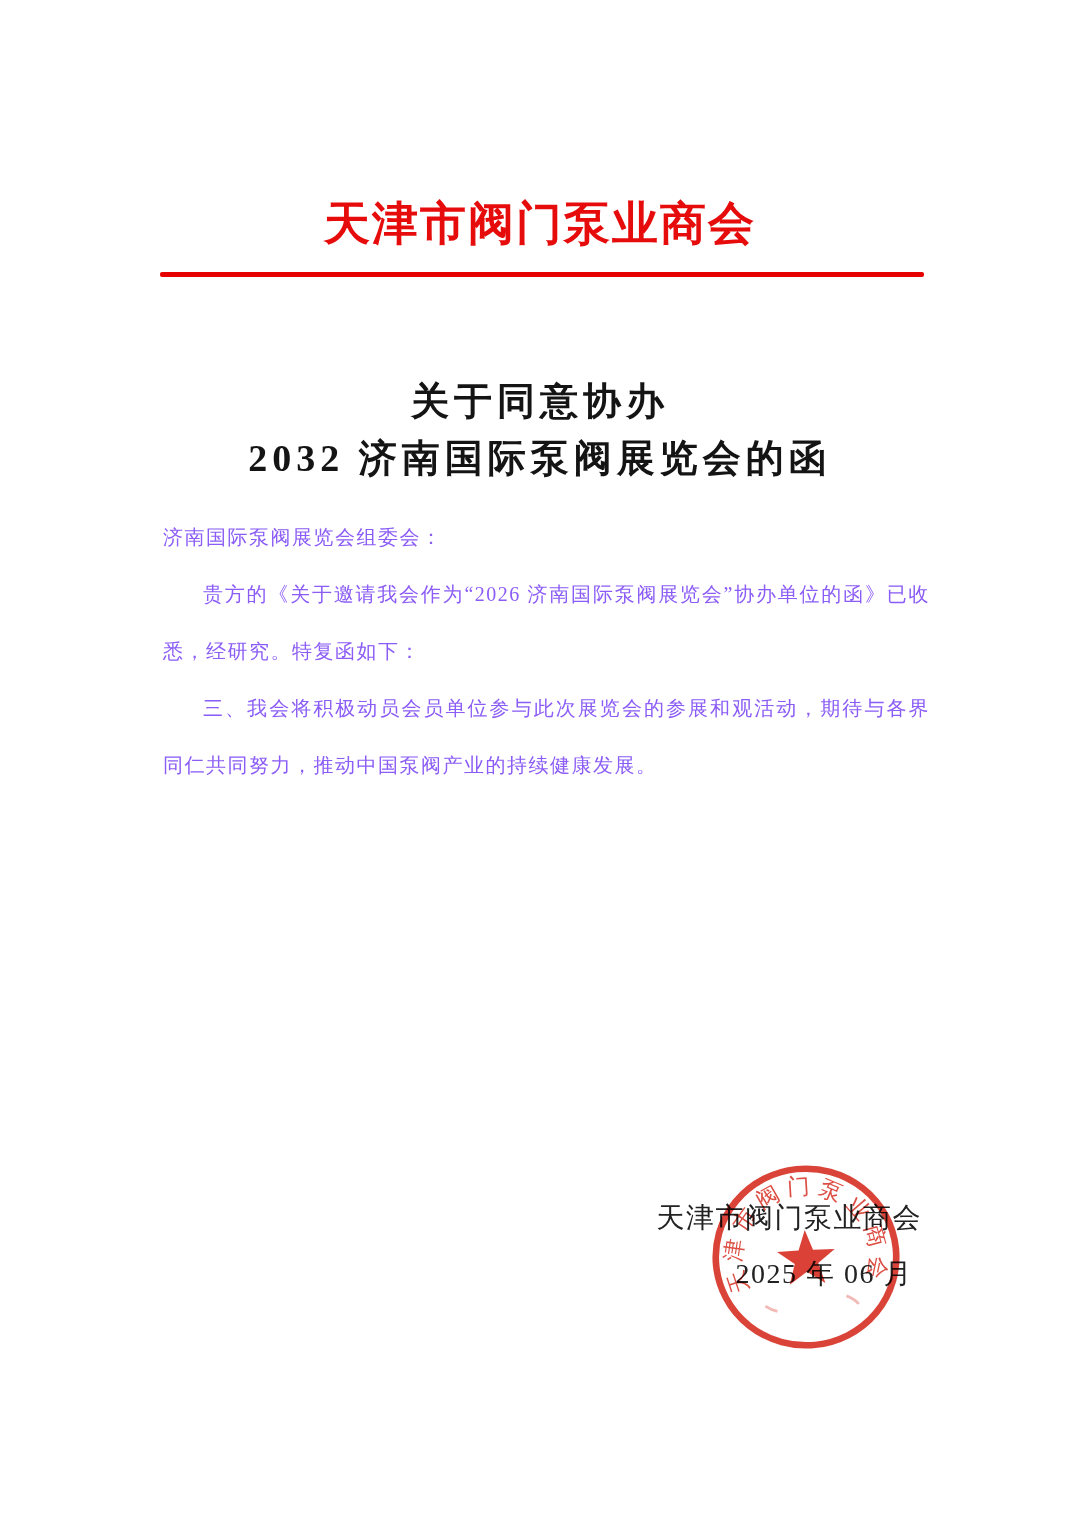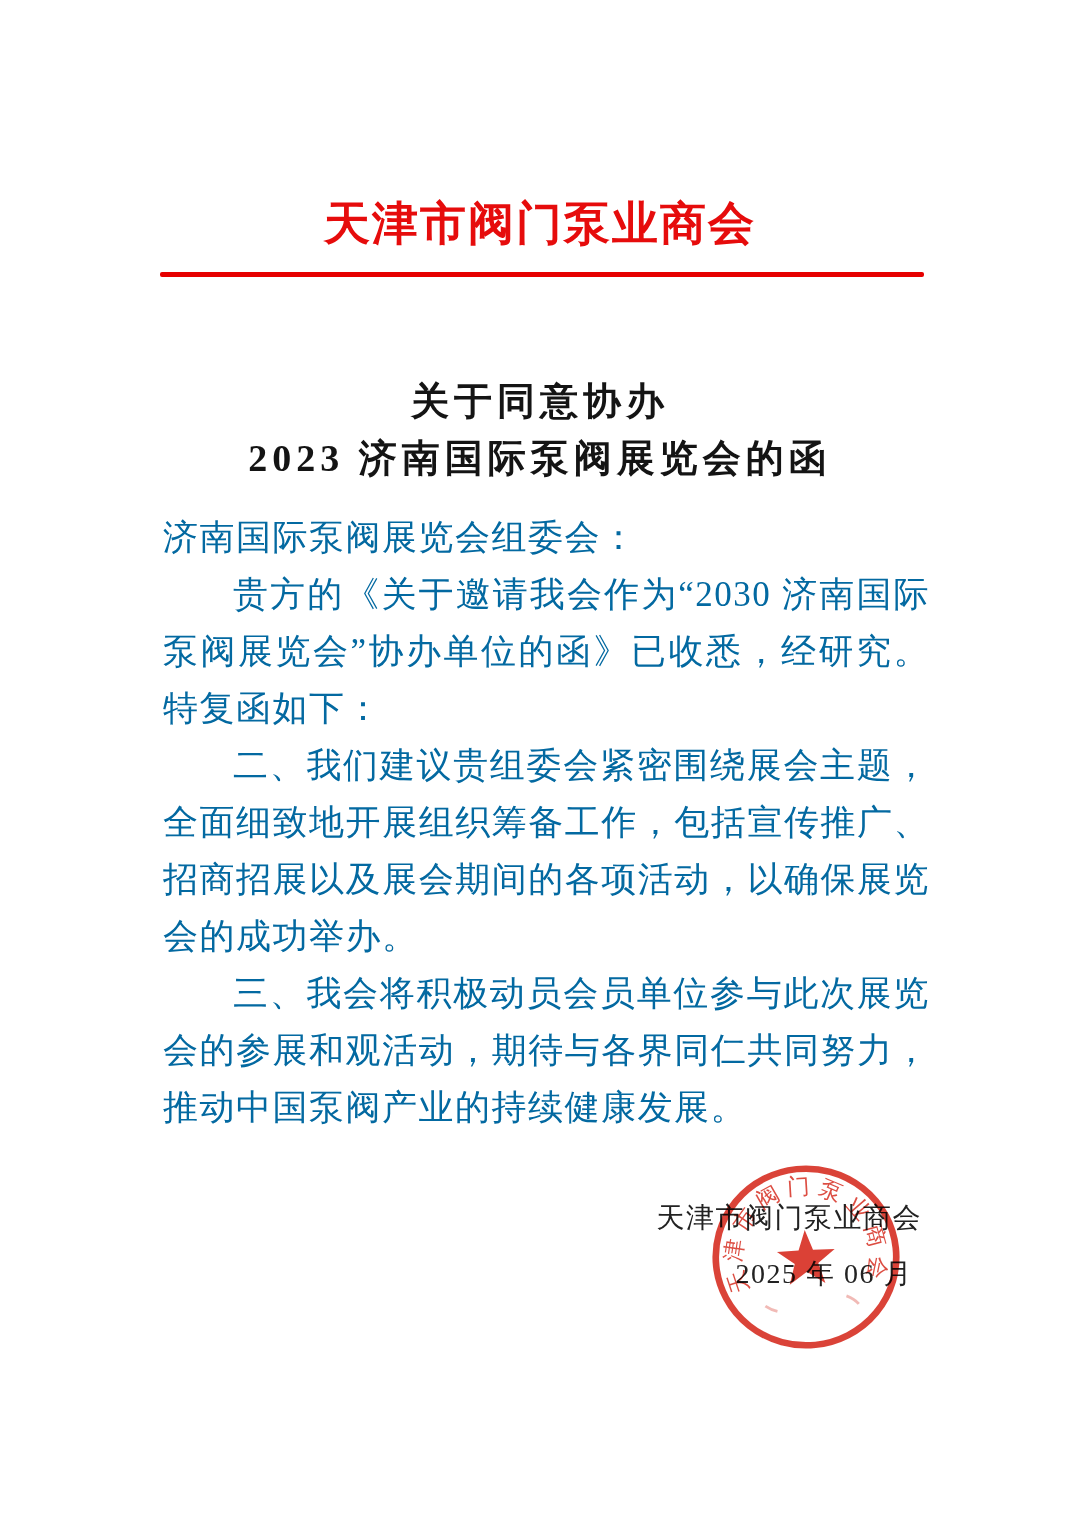--- a/index.html
+++ b/index.html
@@ -46,26 +46,26 @@
     line-height: 57px;
     color: #141414;
     margin-top: 40px;
   }
 
   
   .body-text {
     position: absolute;
     top: 509px; left: 163px;
     width: 767px;
-    font-size: 35px;
+    font-size: 20px;
     line-height: 57px;
     letter-spacing: 1.5px;
     text-align: justify;
     text-justify: inter-character;
-    color: #0369a1;
+    color: #8b5cf6;
   }
   .body-text p { margin: 0; }
   .body-text p.indent { text-indent: 2em; }
 
   
   .signature {
     position: absolute;
     top: 1190px; left: 163px;
     width: 767px;
     font-size: 28px;
@@ -94,27 +94,26 @@
 <body>
 
 <div class="page">
 
   <div class="letterhead">天津市阀门泵业商会</div>
 
   <div class="letterhead-rule"></div>
 
   <div class="doc-title">
     <div>关于同意协办</div>
-    <div>2023 济南国际泵阀展览会的函</div>
+    <div>2032 济南国际泵阀展览会的函</div>
   </div>
 
   <div class="body-text">
     <p>济南国际泵阀展览会组委会：</p>
-    <p class="indent">贵方的《关于邀请我会作为“2030 济南国际泵阀展览会”协办单位的函》已收悉，经研究。特复函如下：</p>
-    <p class="indent">二、我们建议贵组委会紧密围绕展会主题，全面细致地开展组织筹备工作，包括宣传推广、招商招展以及展会期间的各项活动，以确保展览会的成功举办。</p>
+    <p class="indent">贵方的《关于邀请我会作为“2026 济南国际泵阀展览会”协办单位的函》已收悉，经研究。特复函如下：</p>
     <p class="indent">三、我会将积极动员会员单位参与此次展览会的参展和观活动，期待与各界同仁共同努力，推动中国泵阀产业的持续健康发展。</p>
   </div>
 
   <div class="signature">
     <div class="sig-name">天津市阀门泵业商会</div>
     <div class="sig-date">2025 年 06 月</div>
   </div>
 
   <div class="seal">
     <svg viewBox="0 0 200 200" preserveAspectRatio="none" xmlns="http://www.w3.org/2000/svg">

